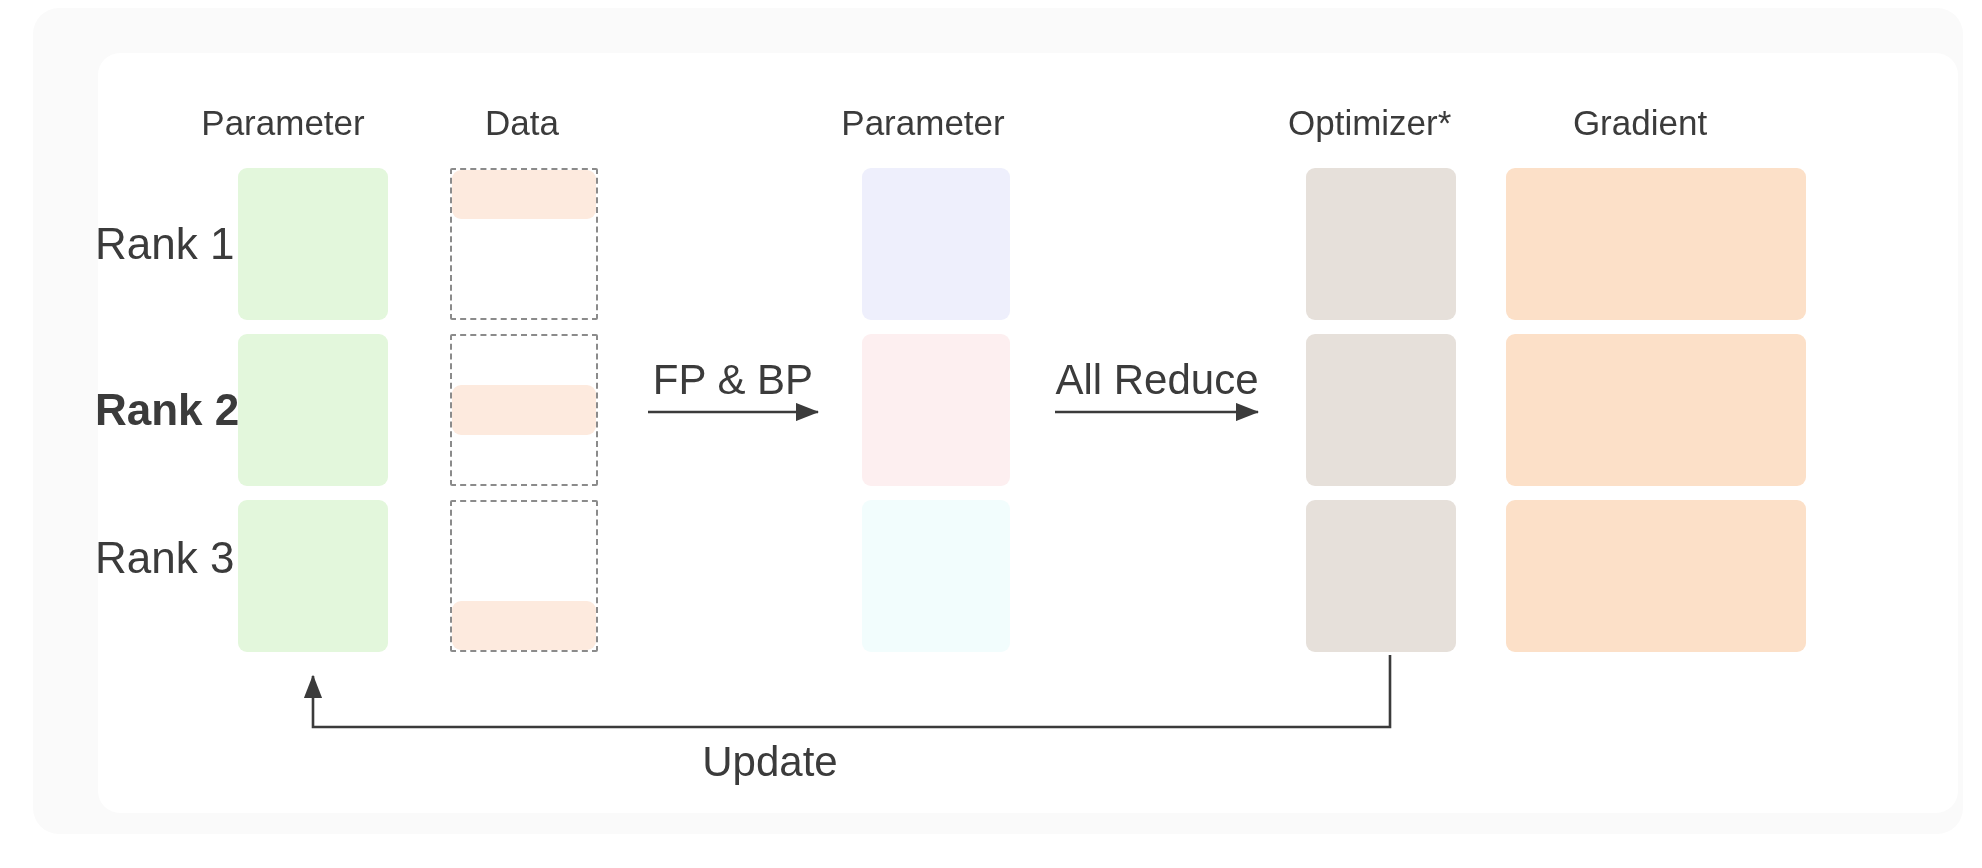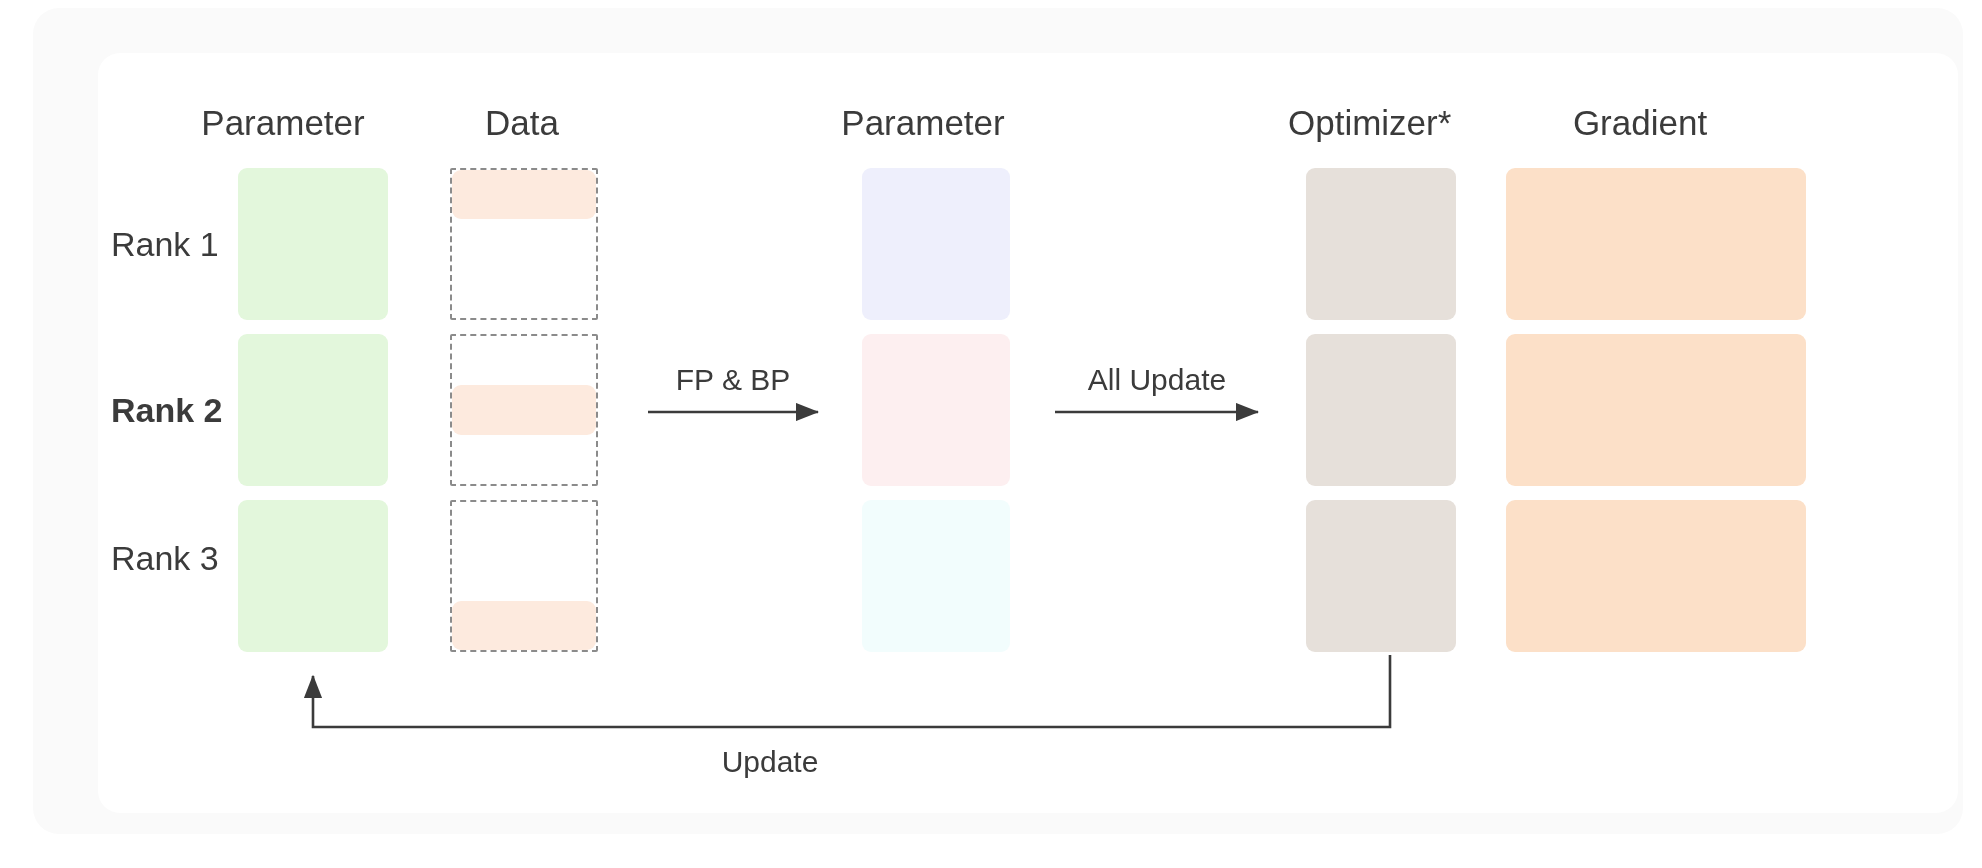--- a/index.html
+++ b/index.html
@@ -48,25 +48,24 @@
     white-space: nowrap;
   }
 
   
   .rank-label {
     position: absolute;
     left: 95px;
     width: 150px;
     height: 44px;
     line-height: 44px;
-    font-size: 34px;
+    font-size: 44px;
     color: #3b3b3b;
     text-align: left;
     white-space: nowrap;
-    margin-left: 16px;
   }
 
   
   .cell-box {
     position: absolute;
     border-radius: 9px;
   }
 
   
   .data-frame {
@@ -95,21 +94,21 @@
     left: 0;
     top: 0;
     width: 1982px;
     height: 868px;
     pointer-events: none;
   }
   .arrow-label {
     position: absolute;
     height: 44px;
     line-height: 44px;
-    font-size: 30px;
+    font-size: 42px;
     color: #3b3b3b;
     text-align: center;
     white-space: nowrap;
   }
 </style>
 </head>
 <body>
 
 <div id="outer-panel">
   <div id="diagram-card"></div>
@@ -167,15 +166,15 @@
 
   <line x1="648" y1="412" x2="818" y2="412" stroke="#3b3b3b" stroke-width="2.6" marker-end="url(#arrowhead)"></line>
 
   <line x1="1055" y1="412" x2="1258" y2="412" stroke="#3b3b3b" stroke-width="2.6" marker-end="url(#arrowhead)"></line>
 
   <path d="M 1390 655 L 1390 727 L 313 727 L 313 676" fill="none" stroke="#3b3b3b" stroke-width="2.6" marker-end="url(#arrowhead-up)"></path>
 </svg>
 
 <div class="arrow-label" style="left:633px; top:358px; width:200px;">FP &amp; BP</div>
 
-<div class="arrow-label" style="left:1046px; top:358px; width:222px;">All Update</div>
+<div class="arrow-label" style="left:1046px; top:358px; width:222px;">All Reduce</div>
 
 <div class="arrow-label" style="left:650px; top:740px; width:240px;">Update</div>
 
 </body></html>

